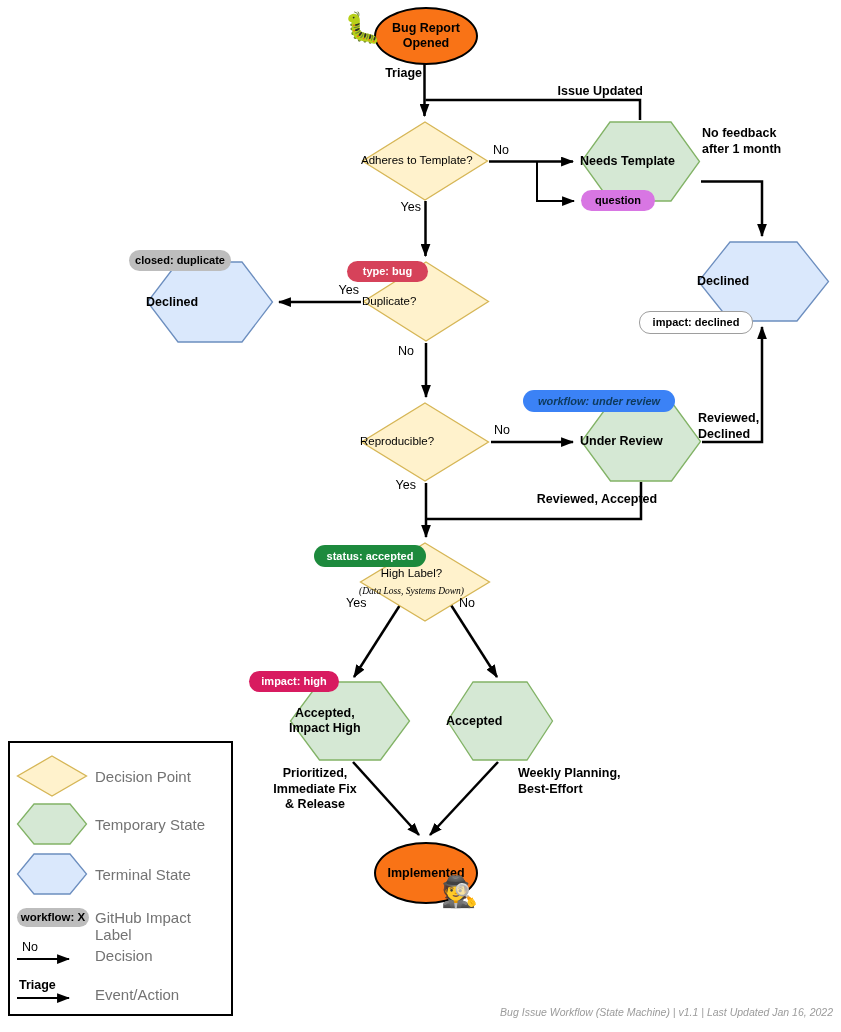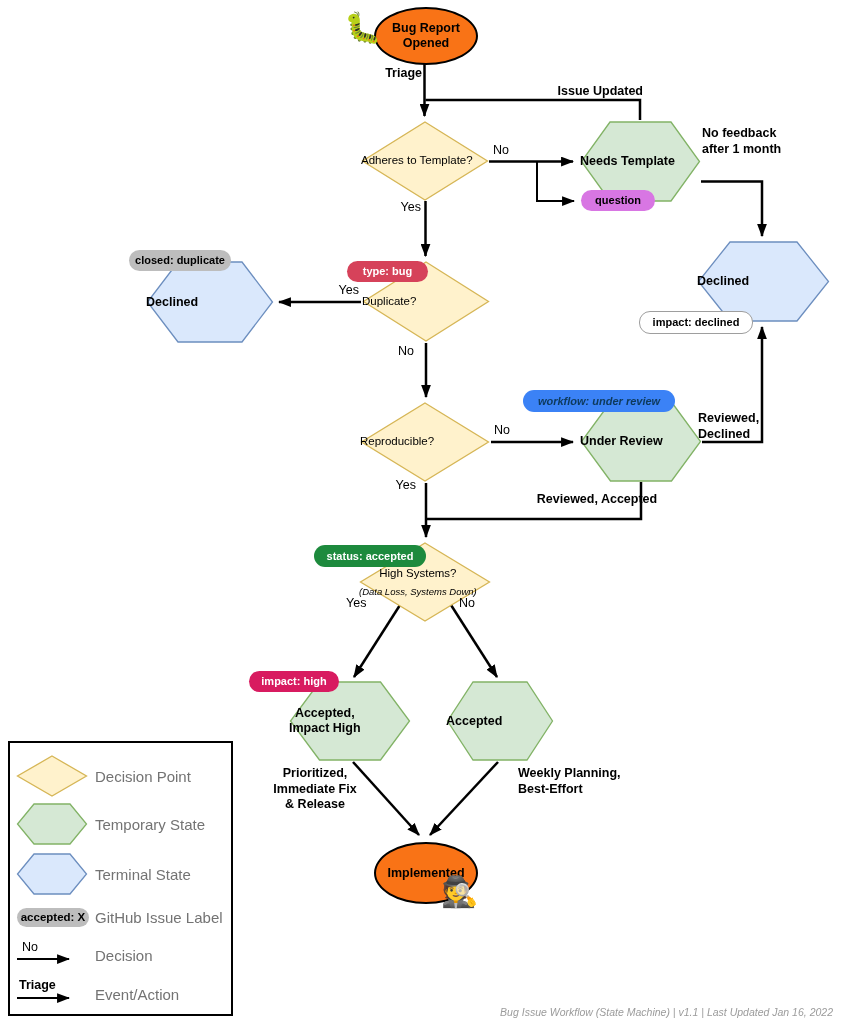--- a/index.html
+++ b/index.html
@@ -13,21 +13,21 @@
   .node svg.shape{position:absolute; left:0; top:0; width:100%; height:100%;}
   .node .lbl{position:relative; z-index:2; white-space:pre-line; line-height:1.2;}
 
   .ellipse{border:2.5px solid #000; border-radius:50%; background:#f97316;
            font-weight:bold; font-size:12.5px; z-index:2; display:flex;
            align-items:center; justify-content:center; text-align:center;
            position:absolute; line-height:1.2; white-space:pre-line;}
 
   .hex-label{font-weight:bold; font-size:12.5px;}
   .diamond-label{font-size:11.5px; font-weight:normal;}
-  .diamond-sub{font-size:9.5px; font-style:italic; display:block; margin-top:5px;}
+  .diamond-sub{font-size:9.5px; font-style:italic; display:block; margin-top:5px;font-family:Liberation Serif, serif;}
 
   .pill{position:absolute; z-index:3; display:flex; align-items:center; justify-content:center;
         border-radius:11px; font-weight:bold; font-size:11px; text-align:center; line-height:1;}
 
   .edge-label{position:absolute; z-index:4; font-size:12.5px; color:#000; white-space:pre-line; line-height:1.25;}
   .bold{font-weight:bold;}
   .emoji{position:absolute; z-index:5; line-height:1;}
 
   .legend{position:absolute; left:8px; top:741px; width:221px; height:271px;
           border:2px solid #000; background:#fff; z-index:4;}
@@ -95,21 +95,21 @@
         <polygon points="65,1 128.5,40 65,79 1.5,40" fill="#FFF2CC" stroke="#D6B656" stroke-width="1.3"></polygon>
       </svg>
     <span class="lbl diamond-label">Reproducible?</span>
   </div>
 
   <div class="node" style="left:359px; top:542px; width:132px; height:80px;">
     <svg class="shape" viewBox="0 0 132 80">
         <polygon points="66,1 130.5,40 66,79 1.5,40" fill="#FFF2CC" stroke="#D6B656" stroke-width="1.3"></polygon>
       </svg>
     <span class="lbl diamond-label">
-      <span>High Systems?</span>
+      <span>High Label?</span>
       <span class="diamond-sub">(Data Loss, Systems Down)</span>
     </span>
   </div>
 
   <div class="node" style="left:580px; top:121px; width:121px; height:81px;">
     <svg class="shape" viewBox="0 0 121 81">
         <polygon points="30,1 91,1 119.5,40.5 91,80 30,80 1.5,40.5" fill="#D5E8D4" stroke="#82B366" stroke-width="1.3"></polygon>
       </svg>
     <span class="lbl hex-label">Needs Template</span>
   </div>
@@ -188,22 +188,22 @@
     <svg class="swatch" style="left:6px; top:60px;" width="72" height="42" viewBox="0 0 72 42">
       <polygon points="18,1 54,1 70.5,21 54,41 18,41 1.5,21" fill="#D5E8D4" stroke="#82B366" stroke-width="1.3"></polygon>
     </svg>
     <div class="legend-label" style="top:73px;">Temporary State</div>
 
     <svg class="swatch" style="left:6px; top:110px;" width="72" height="42" viewBox="0 0 72 42">
       <polygon points="18,1 54,1 70.5,21 54,41 18,41 1.5,21" fill="#DAE8FC" stroke="#6C8EBF" stroke-width="1.3"></polygon>
     </svg>
     <div class="legend-label" style="top:123px;">Terminal State</div>
 
-    <div class="pill" style="left:7px; top:165px; width:72px; height:19px; background:#BDBDBD; color:#000; font-size:11.5px;">accepted: X</div>
-    <div class="legend-label" style="top:166px;">GitHub Issue Label</div>
+    <div class="pill" style="left:7px; top:165px; width:72px; height:19px; background:#BDBDBD; color:#000; font-size:11.5px;">workflow: X</div>
+    <div class="legend-label" style="top:166px;">GitHub Impact Label</div>
 
     <div class="legend-arrow-label" style="left:12px; top:197px;">No</div>
     <svg class="swatch" style="left:7px; top:210px;" width="66" height="12" viewBox="0 0 66 12">
       <path d="M0,6 L52,6" stroke="#000" stroke-width="2.2" marker-end="url(#ah)"></path>
     </svg>
     <div class="legend-label" style="top:204px;">Decision</div>
 
     <div class="legend-arrow-label bold" style="left:9px; top:235px;">Triage</div>
     <svg class="swatch" style="left:7px; top:249px;" width="66" height="12" viewBox="0 0 66 12">
       <path d="M0,6 L52,6" stroke="#000" stroke-width="2.2" marker-end="url(#ah)"></path>

